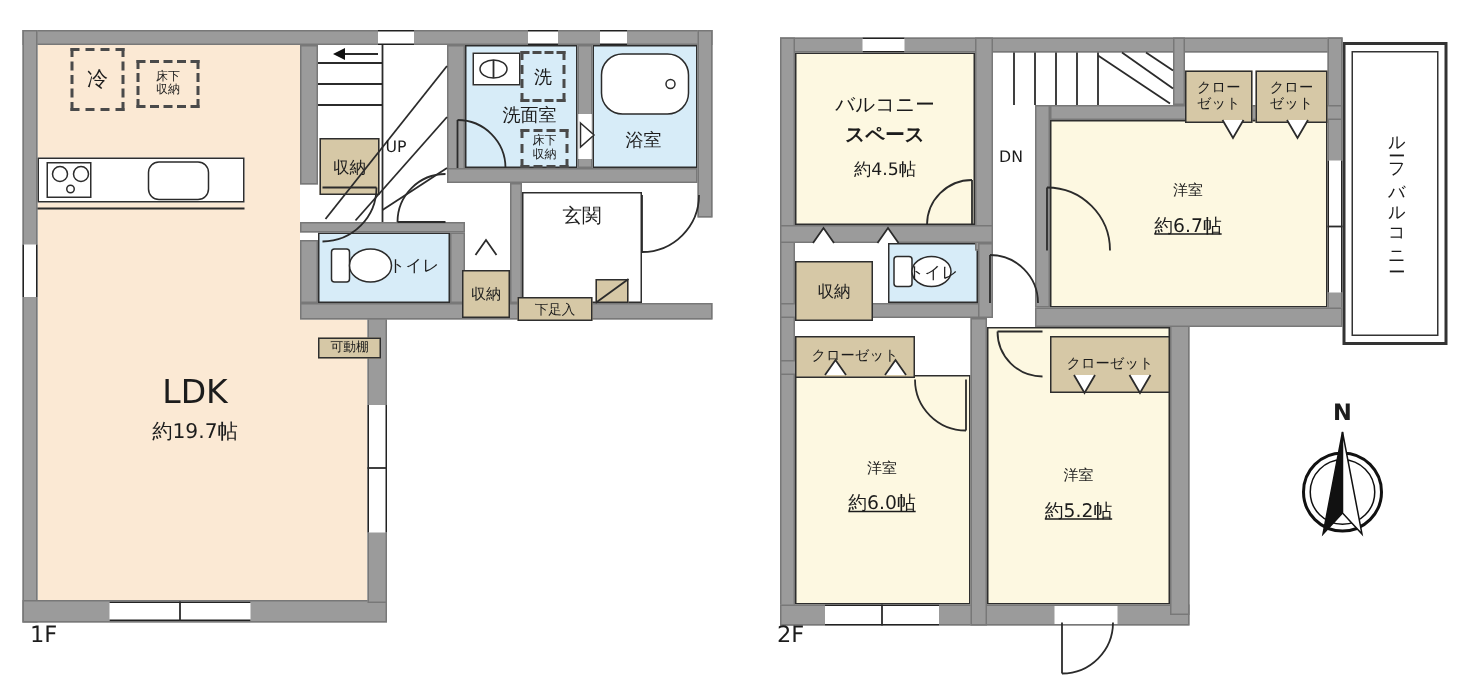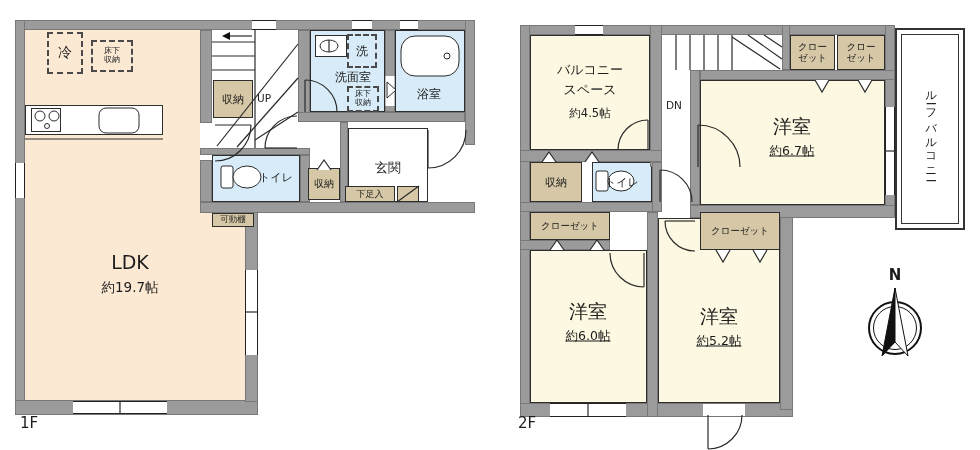--- a/index.html
+++ b/index.html
@@ -7,31 +7,31 @@
   }
   html,body{margin:0;padding:0;}
   body{width:980px;height:450px;background:#ffffff;position:relative;overflow:hidden;
        font-family:"DejaVu Sans","Liberation Sans",sans-serif;color:#1c1c1c;}
   .plan{position:absolute;background:#fff;}
   #f1{left:15px;top:20px;width:460px;height:395px;}
   #f2{left:520px;top:25px;width:450px;height:395px;}
   .wall{position:absolute;background:var(--wall);border:1px solid #787878;box-sizing:border-box;}
   .room{position:absolute;border:1px solid #2e2e2e;box-sizing:border-box;} .fill-room{background:var(--room);}
   .fill-wet{background:var(--wet);} .fill-tan{background:var(--tan);} .fill-white{background:#fff;}
-  .cbox{display:flex;align-items:center;justify-content:center;text-align:center;}
+  .cbox{display:flex;align-items:center;justify-content:center;text-align:center;margin-top:12px;}
   .dash{position:absolute;border:2px dashed #4a4a4a;box-sizing:border-box;
         display:flex;align-items:center;justify-content:center;text-align:center;}
   .lbl{position:absolute;white-space:nowrap;transform:translate(-50%,-50%);}
   .lbl-left{position:absolute;white-space:nowrap;}
   .winh{position:absolute;background:#fff;border-top:1.5px solid #222;border-bottom:1.5px solid #222;box-sizing:border-box;}
   .winv{position:absolute;background:#fff;border-left:1.5px solid #222;border-right:1.5px solid #222;box-sizing:border-box;}
   .ovl{position:absolute;left:0;top:0;overflow:visible;pointer-events:none;}
   .ovl path,.ovl line,.ovl polyline{fill:none;stroke:var(--line);stroke-width:1.2;}
   .ovl .wh{fill:#fff;} .ovl .bk{fill:#111;}
-  .t-room{font-size:19px;text-align:right;} .t-size{font-size:12.5px;text-decoration:underline;} .t-sm{font-size:11px;} .t-xs{font-size:9.5px;line-height:1.15;}
+  .t-room{font-size:10px;text-align:right;} .t-size{font-size:12.5px;text-decoration:underline;} .t-sm{font-size:11px;} .t-xs{font-size:9.5px;line-height:1.15;}
   .t-xxs{font-size:8px;line-height:1.1;} .t-updn{font-size:10.5px;}
   .vtext{position:absolute;writing-mode:vertical-rl;text-orientation:mixed;font-size:11.5px;letter-spacing:2px;line-height:1.6;}
   .floor-tag{position:absolute;font-size:15px;}
   #compass{position:absolute;left:860px;top:266px;width:70px;height:110px;}
   #compass .n{position:absolute;left:50%;top:0;transform:translateX(-50%);font-size:15px;font-weight:bold;}
   .ldk-shape{position:absolute;background:var(--ldk);
      clip-path:polygon(0 0,175px 0,175px 183px,220px 183px,220px 370px,0 370px);}
 </style>
 </head>
 <body>
@@ -148,25 +148,25 @@
       <rect class="wh" x="206" y="146" width="12" height="22" rx="2" stroke="#2b2b2b"></rect>
       <ellipse class="wh" cx="232" cy="157" rx="14" ry="11" stroke="#2b2b2b"></ellipse>
     </g>
     <g>
         <line x1="105" y1="381" x2="105" y2="394"></line>
         <line x1="230" y1="292" x2="243" y2="292"></line>
         <line x1="10" y1="119" x2="148" y2="119"></line>
       </g>
   </svg>
 
-  <div class="lbl" style="left:115px;top:242px;font-size:19px;">LDK</div>
+  <div class="lbl" style="left:115px;top:242px;font-size:22px;">LDK</div>
   <div class="lbl" style="left:115px;top:268px;font-size:13.5px;">約19.7帖</div>
   <div class="lbl" style="left:338px;top:57px;font-size:12px;">洗面室</div>
   <div class="lbl" style="left:414px;top:74px;font-size:12px;text-align:right;">浴室</div>
-  <div class="lbl" style="left:373px;top:148px;font-size:13px;">玄関</div>
+  <div class="lbl" style="left:373px;top:124px;font-size:13px;">玄関</div>
   <div class="lbl" style="left:261px;top:157px;font-size:11px;">トイレ</div>
   <div class="lbl-left t-updn" style="left:242px;top:72px;">UP</div>
 </div>
 
 <div id="f2" class="plan">
 
   <div class="room fill-room" style="left:10px;top:10px;width:120px;height:115px;"></div>
   <div class="room fill-room" style="left:180px;top:55px;width:185px;height:125px;"></div>
   <div class="room fill-room" style="left:10px;top:225px;width:117px;height:153px;"></div>
   <div class="room fill-room" style="left:138px;top:193px;width:122px;height:185px;"></div>
@@ -249,21 +249,21 @@
       <rect class="wh" x="76" y="146" width="12" height="20" rx="2" stroke="#2b2b2b"></rect>
       <ellipse class="wh" cx="101" cy="156" rx="13" ry="10" stroke="#2b2b2b"></ellipse>
     </g>
     <g>
         <line x1="68" y1="378" x2="68" y2="392"></line>
         <line x1="365" y1="126" x2="375" y2="126"></line>
       </g>
   </svg>
 
   <div class="lbl" style="left:70px;top:45px;font-size:13px;">バルコニー</div>
-  <div class="lbl" style="left:70px;top:65px;font-size:13px;">スペース</div>
+  <div class="lbl" style="left:70px;top:65px;font-size:13px;font-weight:bold;">スペース</div>
   <div class="lbl" style="left:70px;top:88px;font-size:11.5px;">約4.5帖</div>
   <div class="lbl t-room" style="left:272px;top:102px;">洋室</div>
   <div class="lbl t-size" style="left:272px;top:126px;">約6.7帖</div>
   <div class="lbl t-room" style="left:68px;top:287px;">洋室</div>
   <div class="lbl t-size" style="left:68px;top:311px;">約6.0帖</div>
   <div class="lbl t-room" style="left:199px;top:292px;">洋室</div>
   <div class="lbl t-size" style="left:199px;top:316px;">約5.2帖</div>
   <div class="lbl" style="left:102px;top:157px;font-size:11px;">トイレ</div>
   <div class="lbl-left t-updn" style="left:146px;top:74px;">DN</div>
   <div class="vtext" style="left:380px;top:50px;width:62px;height:110px;display:flex;align-items:center;justify-content:center;">

